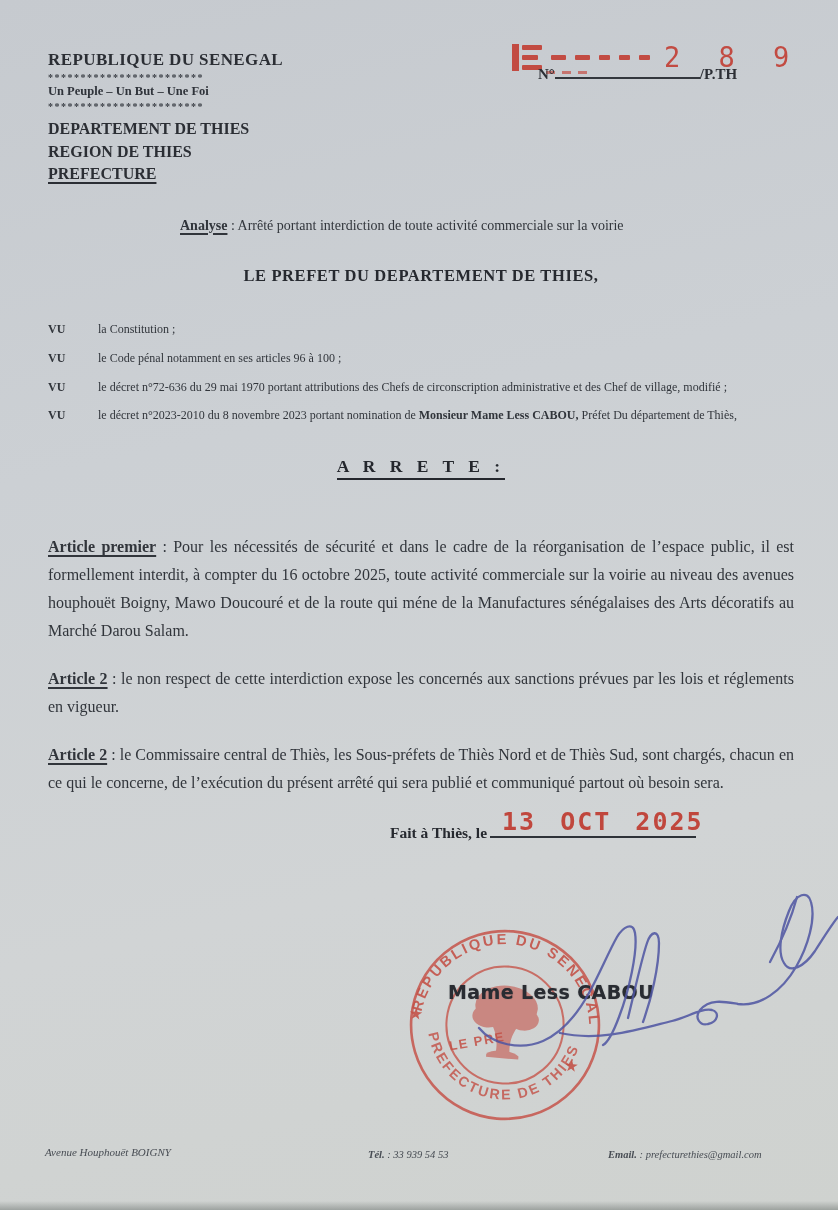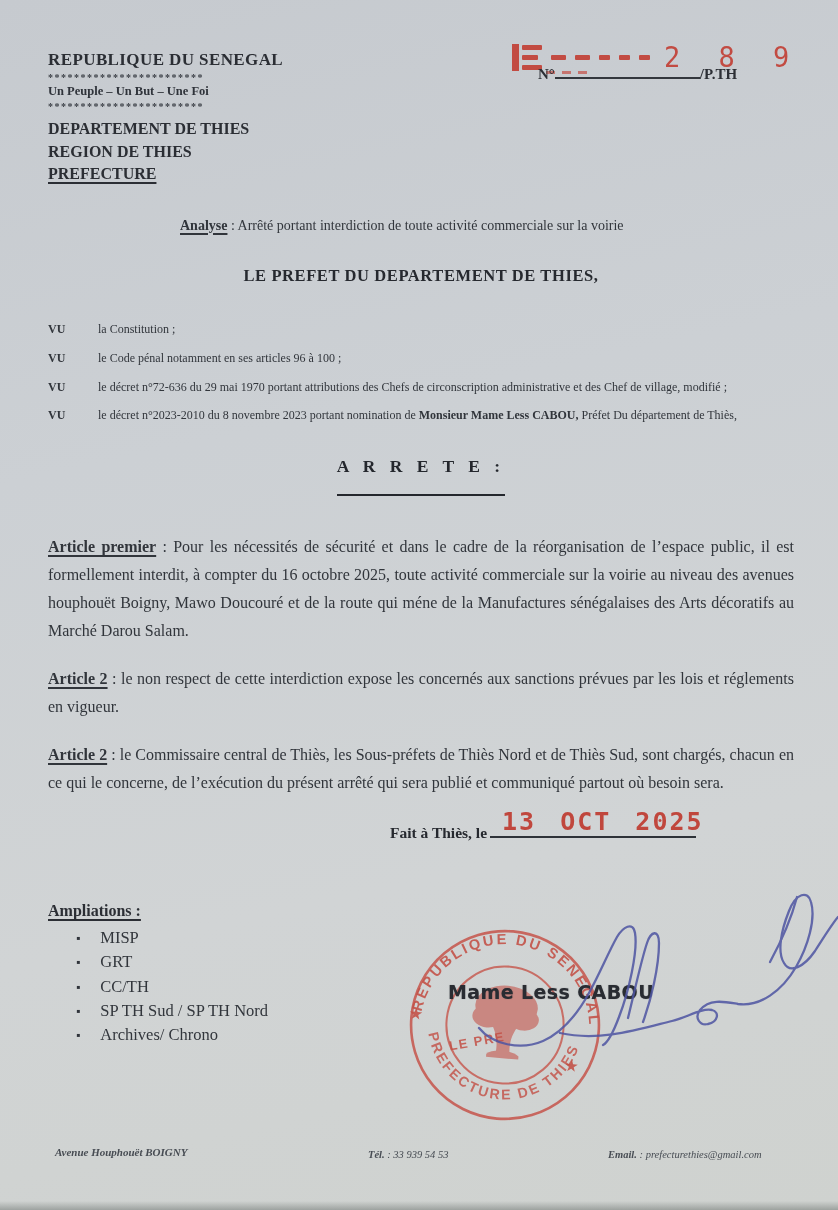--- a/index.html
+++ b/index.html
@@ -46,21 +46,21 @@
 
   
   .vu-list { margin-top:29px; }
   .vu-row { display:flex; font-size:12px; line-height:28.8px; }
   .vu-label { width:50px; flex:none; font-weight:700; }
   .vu-text { flex:1; text-align:justify; }
   .b { font-weight:700; }
 
   
   .decree-heading { text-align:center; margin-top:26px; font-size:17.5px; color:#24272d; }
-  .decree-heading .u { font-weight:700; letter-spacing:5px; border-bottom:2px solid #24272d; padding-bottom:18px; }
+  .decree-heading .u { font-weight:700; letter-spacing:5px; border-bottom:2px solid #24272d; padding-bottom:2px; }
 
   
   .article { text-align:justify; font-size:16px; line-height:28px; }
   .article.first { margin-top:56px; }
   .article + .article { margin-top:20px; }
   .article-label { font-weight:700; text-decoration:underline; text-underline-offset:3px; text-decoration-thickness:2px; }
 
   
   .place-line { position:relative; margin:27px 0 0 342px; font-weight:700; font-size:15.5px; white-space:nowrap; color:#26292f; }
   .blank { display:inline-block; width:206px; height:14px; border-bottom:2.2px solid #2e3238; margin-left:3px; }
@@ -80,21 +80,21 @@
 
   
   .ampliations { margin-top:60px; width:320px; }
   .ampliations-title { font-weight:700; font-size:16px; text-decoration:underline; text-underline-offset:3px; text-decoration-thickness:2px; color:#2b2e34; }
   .ampliations ul { list-style:none; margin-top:6px; padding-left:28px; }
   .ampliations li { font-size:16.5px; line-height:23.3px; color:#32363c; }
   .ampliations li::before { content:"▪"; font-size:12px; margin-right:20px; vertical-align:1px; color:#2f333a; }
 
   
   .footer-item { position:absolute; font-style:italic; color:#474c53; white-space:nowrap; }
-  .f-address { left:55px; top:1146px; font-weight:700; font-size:11px; }
+  .f-address { left:45px; top:1146px; font-weight:400; font-size:11px; }
   .f-phone { left:368px; top:1149px; font-size:10.5px; }
   .f-email { left:608px; top:1149px; font-size:10.5px; }
   .f-label { font-weight:700; }
 </style>
 </head>
 <body>
 
 <div class="page">
   <div class="doc">
 
@@ -172,30 +172,20 @@
     </p>
     <p class="article">
       <span class="article-label">Article 2</span><span> : le Commissaire central de Thiès, les Sous-préfets de Thiès Nord et de Thiès Sud, sont chargés, chacun en ce qui le concerne, de l’exécution du présent arrêté qui sera publié et communiqué partout où besoin sera.</span>
     </p>
 
     <div class="place-line">
       <span>Fait à Thiès, le</span><span class="blank"></span>
       <span class="date-stamp">13 OCT 2025</span>
     </div>
 
-    <div class="ampliations">
-      <div class="ampliations-title">Ampliations :</div>
-      <ul>
-        <li>MISP</li>
-        <li>GRT</li>
-        <li>CC/TH</li>
-        <li>SP TH Sud / SP TH Nord</li>
-        <li>Archives/ Chrono</li>
-      </ul>
-    </div>
   </div>
 
   <svg class="seal" viewBox="0 0 200 200">
     <defs>
       <path id="topArc" d="M 16 104 A 84 84 0 1 1 184 104" fill="none"></path>
       <path id="botArc" d="M 26 118 A 77 77 0 0 0 174 118" fill="none"></path>
     </defs>
     <circle cx="100" cy="100" r="93" fill="none" stroke="#c4473c" stroke-width="2.6" opacity=".85"></circle>
     <circle cx="100" cy="100" r="58" fill="none" stroke="#c4473c" stroke-width="2" opacity=".8"></circle>
     <text font-family="Liberation Sans, sans-serif" font-size="14.5" font-weight="bold" letter-spacing="2.4" fill="#c2453a" opacity=".9">

